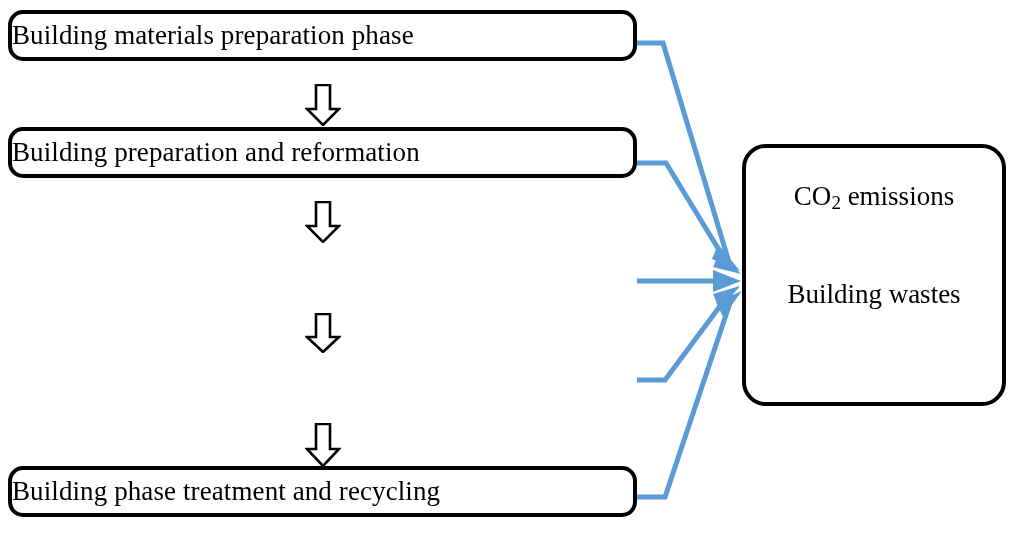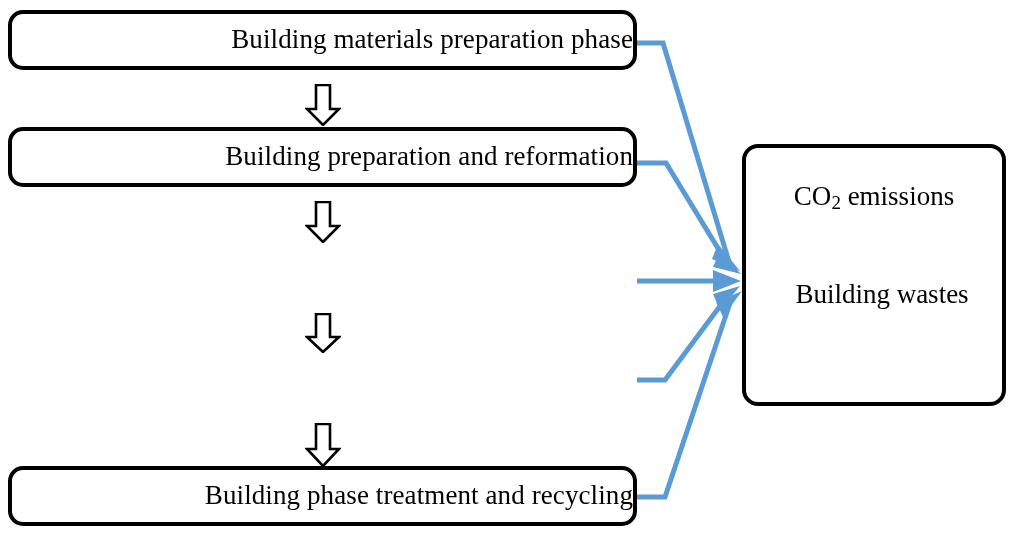--- a/index.html
+++ b/index.html
@@ -20,60 +20,60 @@
     left: 0;
     top: 0;
     width: 1024px;
     height: 546px;
     pointer-events: none;
   }
   .phase-box {
     position: absolute;
     left: 8px;
     width: 629px;
-    height: 60px;
+    height: 51px;
     box-sizing: border-box;
     border: 4px solid #000000;
     border-radius: 15px;
     background: #ffffff;
     display: flex;
     align-items: center;
-    justify-content: flex-end;
+    justify-content: flex-start;
     z-index: 3;
   }
   .phase-label {
     font-size: 27px;
     line-height: 1.1;
     color: #000000;
     letter-spacing: 0.1px;
     white-space: nowrap;
   }
   .outcome-box {
     position: absolute;
     left: 742px;
     top: 144px;
     width: 264px;
     height: 262px;
     box-sizing: border-box;
     border: 4px solid #000000;
-    border-radius: 16px;
+    border-radius: 24px;
     background: #ffffff;
     z-index: 3;
   }
   .outcome-line {
     position: absolute;
     left: 0;
     width: 100%;
     text-align: center;
     font-size: 27px;
     color: #000000;
     white-space: nowrap;
   }
   .outcome-line.first { top: 33px; }
-  .outcome-line.second { top: 131px; margin-left: 8px; }
+  .outcome-line.second { top: 131px; }
   .sub {
     font-size: 19px;
     vertical-align: -0.22em;
   }
   .block-arrow {
     position: absolute;
     width: 36px;
     z-index: 2;
   }
   .block-arrow svg { display: block; }

